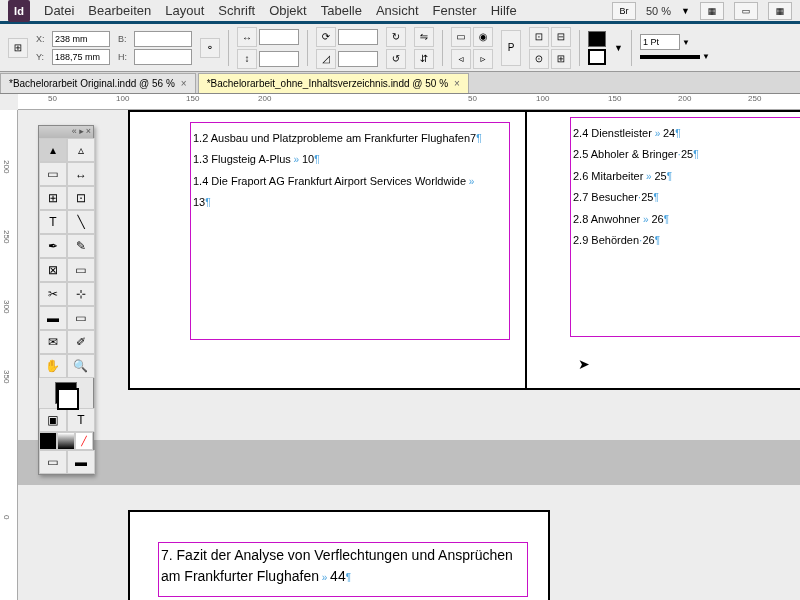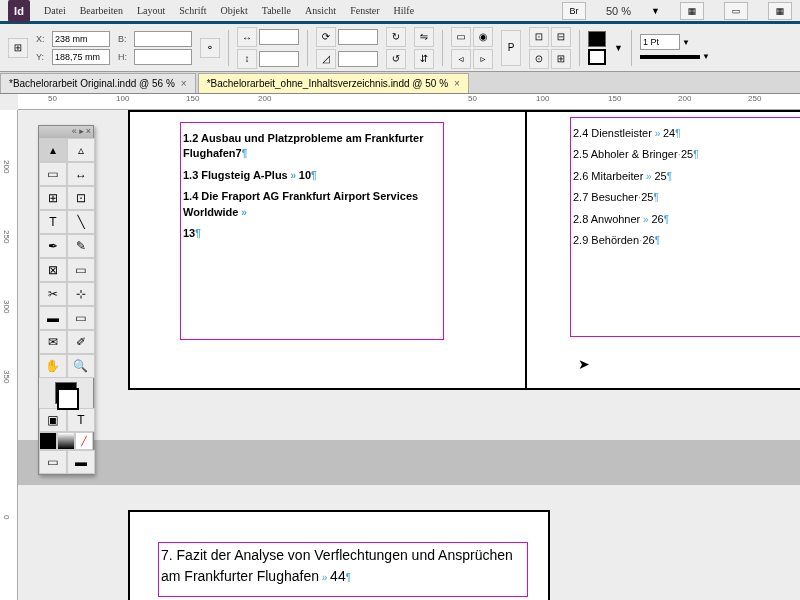--- a/index.html
+++ b/index.html
@@ -1,21 +1,21 @@
 <!DOCTYPE html>
 <html><head>
 <meta charset="utf-8">
 <style>
 * { margin: 0; padding: 0; box-sizing: border-box; font-family: Tahoma, Arial, sans-serif; }
 body { background: #ededed; overflow: hidden; width: 800px; height: 600px; position: relative; }
 
 .menubar { height: 24px; background: #ededed; border-bottom: 3px solid #0c4a6e; display: flex; align-items: center; padding: 0 8px; gap: 14px; }
 .menubar .logo { width: 22px; height: 22px; background: #4a2a4a; display: flex; align-items: center; justify-content: center; color: #fff; font-weight: bold; font-size: 11px; border-radius: 2px; }
-.menubar .menu-item { font-size: 10px; color: #333; cursor: default; font-family: Liberation Serif, serif; }
-.menubar .right-area { margin-left: auto; display: flex; gap: 20px; align-items: center; }
+.menubar .menu-item { font-size: 13px; color: #333; cursor: default; }
+.menubar .right-area { margin-left: auto; display: flex; gap: 10px; align-items: center; }
 .menubar .zoom-display { font-size: 11px; color: #333; }
 .menubar .br-btn, .menubar .icon-btn { width: 24px; height: 18px; border: 1px solid #bbb; background: #f5f5f5; display: flex; align-items: center; justify-content: center; font-size: 9px; }
 
 .control-bar { height: 48px; background: #ededed; border-bottom: 1px solid #999; display: flex; align-items: center; padding: 4px 8px; gap: 8px; }
 .control-group { display: flex; flex-direction: column; gap: 2px; }
 .control-row { display: flex; align-items: center; gap: 2px; }
 .control-label { font-size: 9px; color: #555; width: 14px; }
 .control-input { width: 58px; height: 16px; font-size: 9px; padding: 0 2px; border: 1px solid #999; background: #fff; }
 .control-icon { width: 20px; height: 20px; border: 1px solid #ccc; background: #f0f0f0; display: flex; align-items: center; justify-content: center; font-size: 10px; }
 .divider { width: 1px; height: 36px; background: #bbb; }
@@ -30,21 +30,21 @@
 
 .ruler-h { position: absolute; top: 94px; left: 18px; right: 0; height: 16px; background: #fff; border-bottom: 1px solid #aaa; overflow: hidden; }
 .ruler-h .tick { position: absolute; top: 0; font-size: 8px; color: #666; }
 .ruler-v { position: absolute; top: 110px; left: 0; width: 18px; bottom: 0; background: #fff; border-right: 1px solid #aaa; }
 .ruler-v .tick { position: absolute; left: 2px; font-size: 8px; color: #666; writing-mode: vertical-rl; }
 
 .canvas { position: absolute; top: 110px; left: 18px; right: 0; bottom: 0; background: #ededed; overflow: hidden; }
 .spread1 { position: absolute; top: 0; left: 110px; width: 700px; height: 280px; background: #fff; border: 2px solid #000; }
 .spread1 .spine { position: absolute; left: 395px; top: 0; bottom: 0; width: 2px; background: #000; }
 .text-frame { position: absolute; border: 1px solid #c711c7; padding: 2px; }
-.frame-left { top: 10px; left: 50px; width: 264px; height: 218px; font-weight: bold; }
+.frame-left { top: 10px; left: 60px; width: 320px; height: 218px; }
 .frame-right { top: 5px; left: 440px; width: 250px; height: 220px; }
 .toc-line { font-size: 11px; color: #000; margin: 6px 0; line-height: 1.4; }
 .toc-sub { font-size: 10px; color: #333; margin: 4px 0; }
 .tab-char { color: #4aa3df; font-size: 10px; }
 .pilcrow { color: #4aa3df; font-size: 10px; }
 
 .pasteboard-gap { position: absolute; top: 330px; left: 0; right: 0; height: 45px; background: #bfbfbf; }
 .spread2 { position: absolute; top: 400px; left: 110px; width: 422px; height: 200px; background: #fff; border: 2px solid #000; }
 .frame2 { top: 30px; left: 28px; width: 370px; height: 55px; }
 .toc-big { font-size: 14px; color: #000; line-height: 1.5; }

